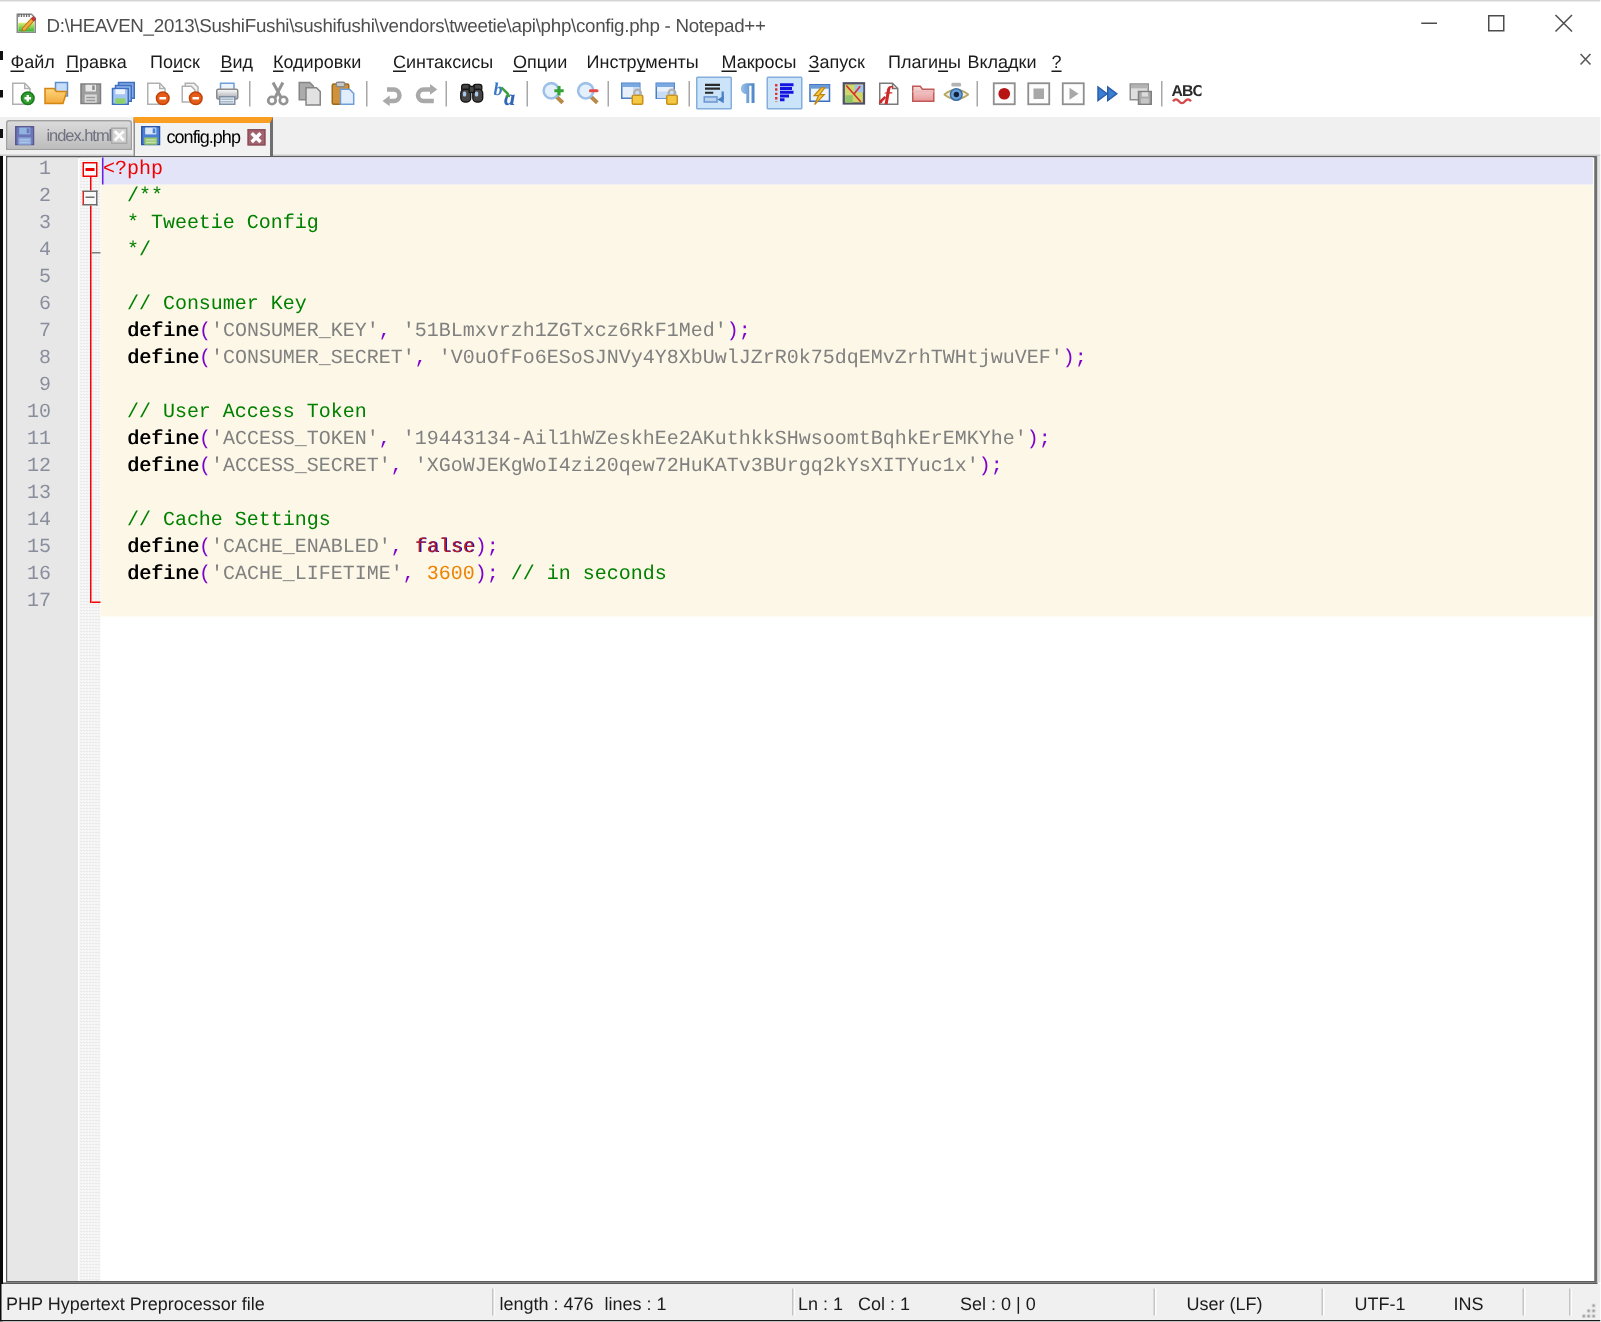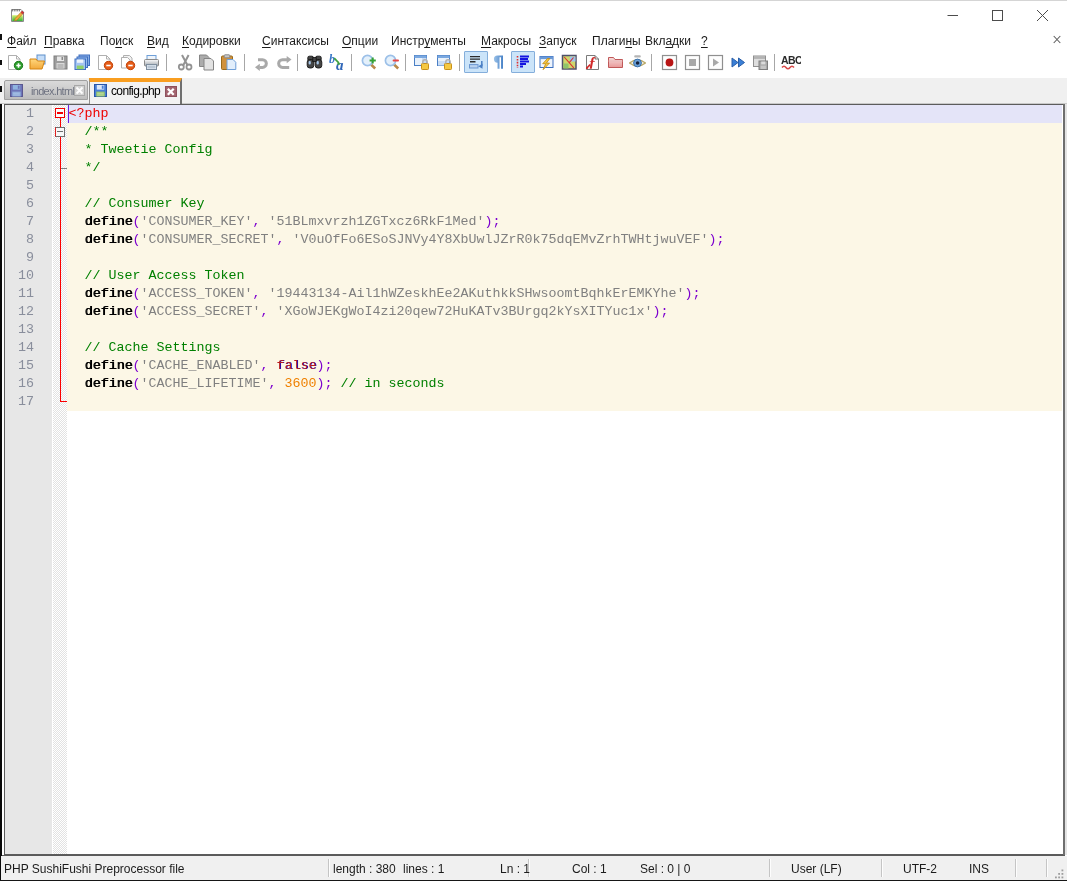--- a/index.html
+++ b/index.html
@@ -36,20 +36,21 @@
  <linearGradient id="gg" x1="0" y1="0" x2="0" y2="1">
         <stop offset="0" stop-color="#d8f070"></stop>
         <stop offset="1" stop-color="#35b335"></stop>
       </linearGradient>
  <g stroke="#6a6a6a" stroke-width="0.9">
   <path d="M3.6 2.2 v2.2 M5.3 2.2 v2.2 M7 2.2 v2.2 M8.7 2.2 v2.2 M10.4 2.2 v2.2"></path>
       </g>
  <path d="M6.2 11.5 l5.5-6 1.8 1.6 -5.5 6 -2.4 0.6 z" fill="#f3a93c" stroke="#b97a1d" stroke-width="0.7"></path>
  <path d="M11.9 5.3 l1.1-1.2 1.8 1.6 -1.1 1.2 z" fill="#d33" stroke="#a22" stroke-width="0.6"></path>
 </svg>
+<div class="abs" id="title">D:\HEAVEN_2013\SushiFushi\sushifushi\vendors\tweetie\api\php\config.php - Notepad++</div>
 <svg class="abs" style="left:941px;top:0px" width="126" height="31" viewBox="0 0 126 31" fill="none" stroke="#4c4c4c" stroke-width="1">
  <path d="M6.5 15.5 h10.5"></path>
  <rect x="51.5" y="10.5" width="10" height="10"></rect>
  <path d="M96 10 l11 11 M107 10 l-11 11"></path>
 </svg>
 <div class="abs" id="menubar">
       <span class="mi" style="left:7px"><u>Ф</u>айл</span>
       <span class="mi" style="left:44px"><u>П</u>равка</span>
       <span class="mi" style="left:100px">По<u>и</u>ск</span>
       <span class="mi" style="left:147px"><u>В</u>ид</span>
@@ -323,32 +324,32 @@
 <div class="abs" style="left:55px;top:4px;width:10px;height:10px;background:#fafbfc;border:1.6px solid #f20000"></div>
 <div class="abs" style="left:57.2px;top:8.2px;width:5.8px;height:1.7px;background:#f20000"></div>
 <div class="abs" style="left:55px;top:22.5px;width:10px;height:10px;background:#f8f8f8;border:1.5px solid #6e6e6e;border-left-color:#e02020"></div>
 <div class="abs" style="left:57.2px;top:26.7px;width:5.8px;height:1.7px;background:#6e6e6e"></div>
 <div class="abs" style="left:67.8px;top:1px;width:1.6px;height:18px;background:#6b1fe0"></div>
 <div class="abs mono" style="left:0;top:1px;width:34px;text-align:right;color:#898e9c"><div style="height:18px">1</div><div style="height:18px">2</div><div style="height:18px">3</div><div style="height:18px">4</div><div style="height:18px">5</div><div style="height:18px">6</div><div style="height:18px">7</div><div style="height:18px">8</div><div style="height:18px">9</div><div style="height:18px">10</div><div style="height:18px">11</div><div style="height:18px">12</div><div style="height:18px">13</div><div style="height:18px">14</div><div style="height:18px">15</div><div style="height:18px">16</div><div style="height:18px">17</div></div>
 <div class="abs mono" style="left:68.6px;top:1px;color:#000"><div style="height:18px"><span style="color:#ee0000">&lt;?php</span></div><div style="height:18px">&nbsp;&nbsp;<span class="c">/**</span></div><div style="height:18px">&nbsp;&nbsp;<span class="c">* Tweetie Config</span></div><div style="height:18px">&nbsp;&nbsp;<span class="c">*/</span></div><div style="height:18px"></div><div style="height:18px">&nbsp;&nbsp;<span class="c">// Consumer Key</span></div><div style="height:18px">&nbsp;&nbsp;<span class="k">define</span><span class="o">(</span><span class="s">'CONSUMER_KEY'</span><span class="o">,</span> <span class="s">'51BLmxvrzh1ZGTxcz6RkF1Med'</span><span class="o">);</span></div><div style="height:18px">&nbsp;&nbsp;<span class="k">define</span><span class="o">(</span><span class="s">'CONSUMER_SECRET'</span><span class="o">,</span> <span class="s">'V0uOfFo6ESoSJNVy4Y8XbUwlJZrR0k75dqEMvZrhTWHtjwuVEF'</span><span class="o">);</span></div><div style="height:18px"></div><div style="height:18px">&nbsp;&nbsp;<span class="c">// User Access Token</span></div><div style="height:18px">&nbsp;&nbsp;<span class="k">define</span><span class="o">(</span><span class="s">'ACCESS_TOKEN'</span><span class="o">,</span> <span class="s">'19443134-Ail1hWZeskhEe2AKuthkkSHwsoomtBqhkErEMKYhe'</span><span class="o">);</span></div><div style="height:18px">&nbsp;&nbsp;<span class="k">define</span><span class="o">(</span><span class="s">'ACCESS_SECRET'</span><span class="o">,</span> <span class="s">'XGoWJEKgWoI4zi20qew72HuKATv3BUrgq2kYsXITYuc1x'</span><span class="o">);</span></div><div style="height:18px"></div><div style="height:18px">&nbsp;&nbsp;<span class="c">// Cache Settings</span></div><div style="height:18px">&nbsp;&nbsp;<span class="k">define</span><span class="o">(</span><span class="s">'CACHE_ENABLED'</span><span class="o">,</span> <span class="kw">false</span><span class="o">);</span></div><div style="height:18px">&nbsp;&nbsp;<span class="k">define</span><span class="o">(</span><span class="s">'CACHE_LIFETIME'</span><span class="o">,</span> <span class="n">3600</span><span class="o">);</span> <span class="c">// in seconds</span></div><div style="height:18px"></div></div>
 </div>
 <div class="abs" id="statusbar">
 <div class="abs" style="left:0;top:0;width:1.4px;height:24.6px;background:#0a0a0a"></div>
-<span class="st" style="left:4px">PHP SushiFushi Preprocessor file</span>
+<span class="st" style="left:4px">PHP Hypertext Preprocessor file</span>
 <div class="ssep" style="left:328px"></div>
-<span class="st" style="left:333px">length : 380</span>
+<span class="st" style="left:333px">length : 476</span>
       <span class="st" style="left:403px">lines : 1</span>
 <div class="ssep" style="left:528px"></div>
-<span class="st" style="left:500px">Ln : 1</span>
+<span class="st" style="left:532px">Ln : 1</span>
       <span class="st" style="left:572px">Col : 1</span>
       <span class="st" style="left:640px">Sel : 0 | 0</span>
 <div class="ssep" style="left:769px"></div>
 <span class="st" style="left:791px">User (LF)</span>
 <div class="ssep" style="left:881px"></div>
-<span class="st" style="left:903px">UTF-2</span>
+<span class="st" style="left:903px">UTF-1</span>
 <div class="ssep" style="left:1015px"></div>
 <span class="st" style="left:969px">INS</span>
 <div class="ssep" style="left:1045.5px"></div>
 <svg class="abs" style="left:1055px;top:869px;position:fixed" width="10" height="10" viewBox="0 0 10 10" fill="#9d9d9d">
 <rect x="6.5" y="0.5" width="1.8" height="1.8"></rect>
         <rect x="3.2" y="4" width="1.8" height="1.8"></rect>
         <rect x="6.5" y="4" width="1.8" height="1.8"></rect>
         <rect x="0" y="7.5" width="1.8" height="1.8"></rect>
         <rect x="3.2" y="7.5" width="1.8" height="1.8"></rect>
         <rect x="6.5" y="7.5" width="1.8" height="1.8"></rect>

